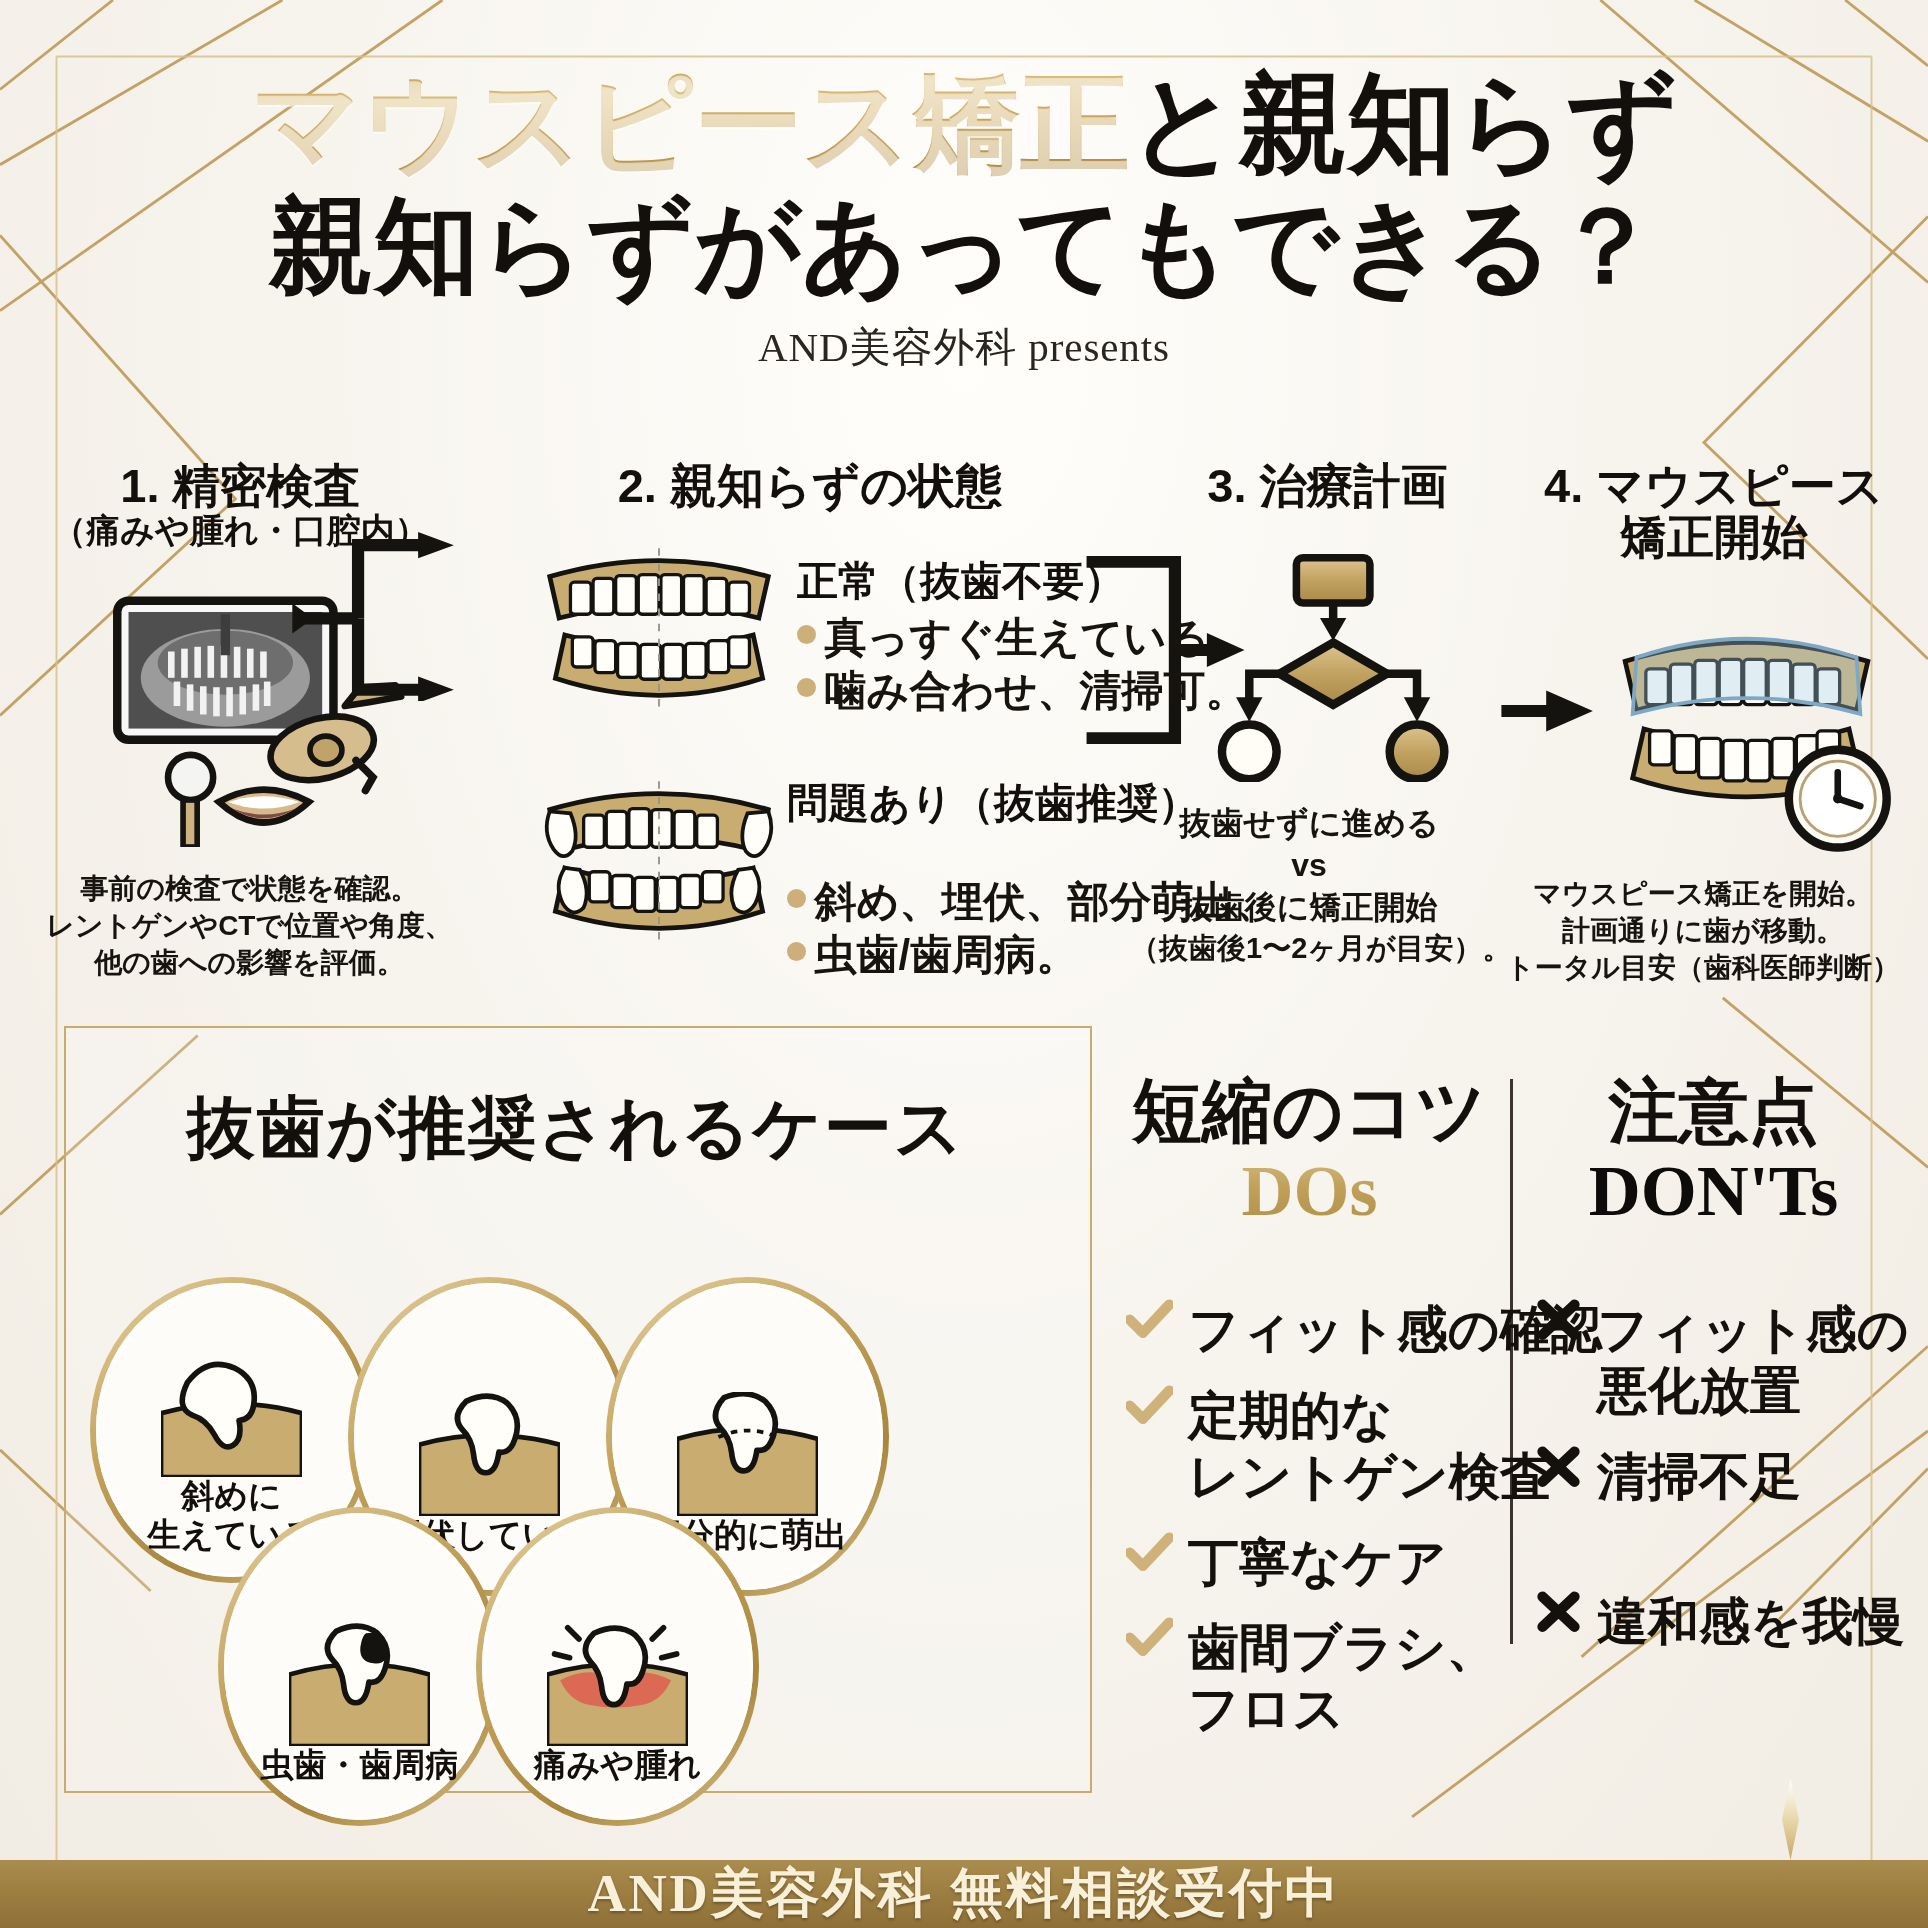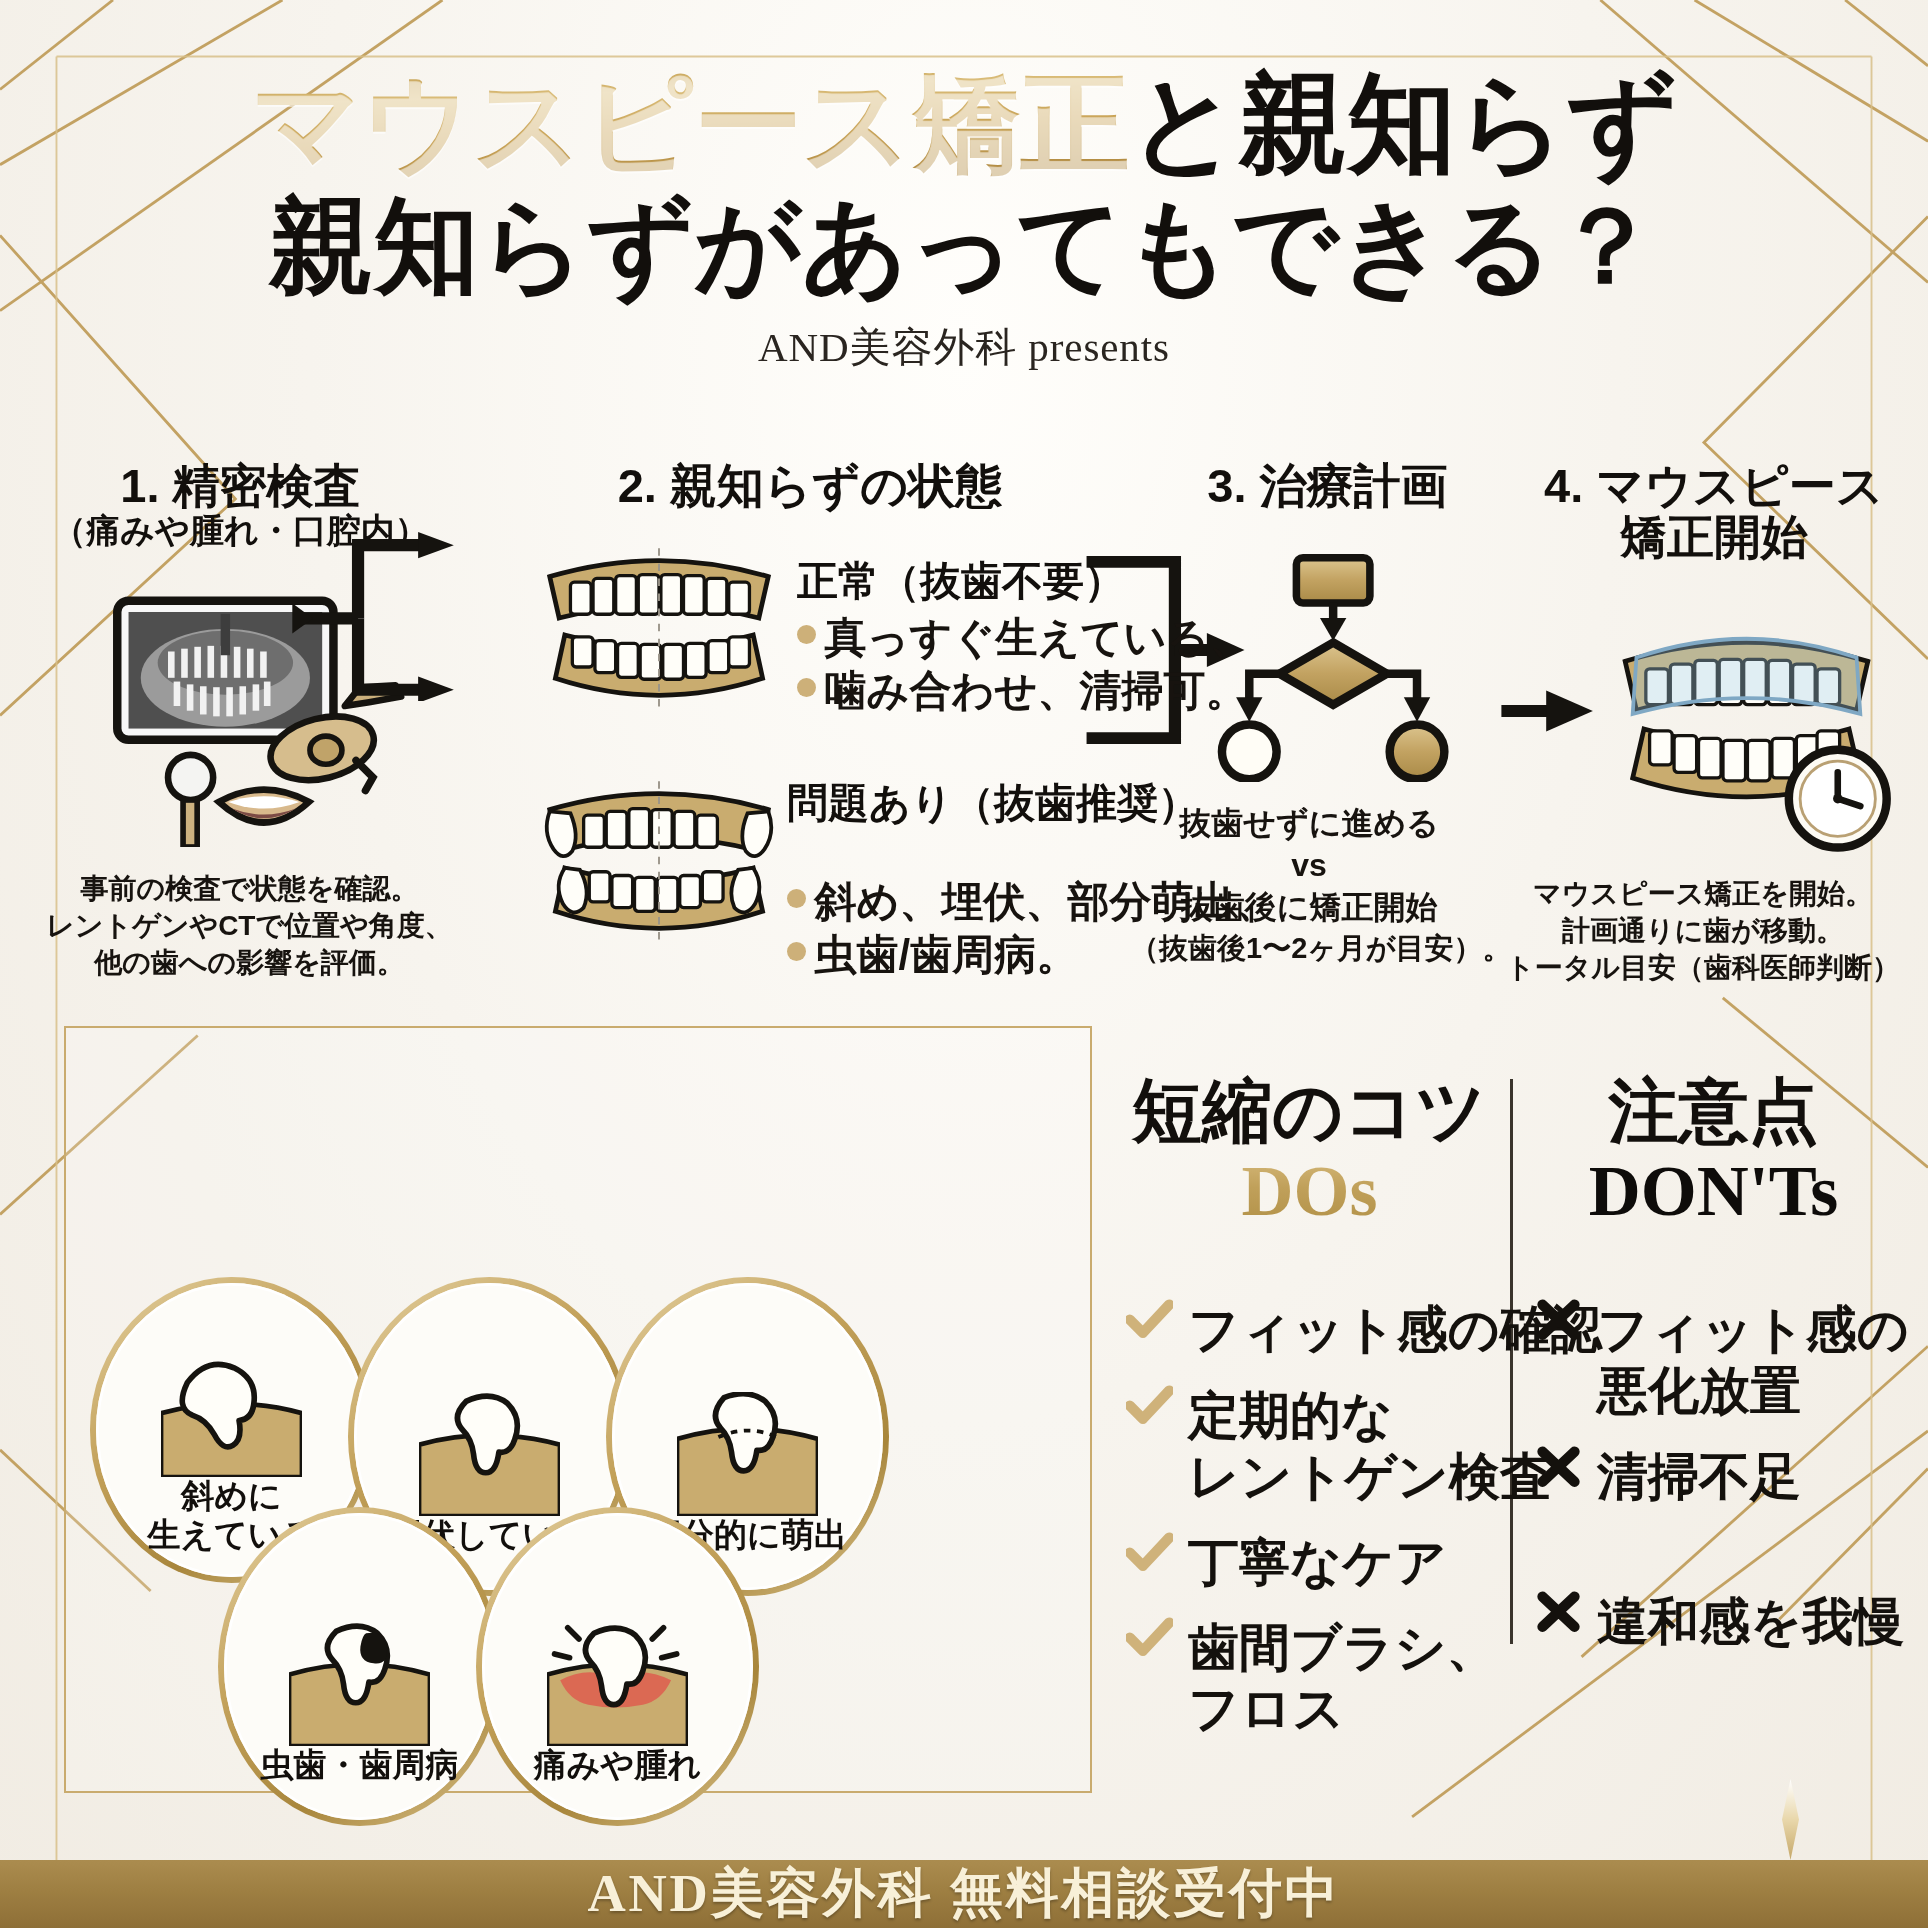--- a/index.html
+++ b/index.html
@@ -368,20 +368,21 @@
     </g>
   </svg>
 
   <div class="desc" style="left:1478px;top:876px;width:450px;">
     <span>マウスピース矯正を開始。</span>
     <span>計画通りに歯が移動。</span>
     <span>トータル目安（歯科医師判断）</span>
   </div>
 
   <div class="panel" style="left:64px;top:1026px;width:1024px;height:763px;"></div>
+  <div class="panel-title" style="left:64px;top:1083px;width:1024px;">抜歯が推奨されるケース</div>
 
   <div class="bubble" style="left:90px;top:1277px;width:271px;height:271px;padding-bottom:22.6px;">
     <svg width="141" height="124" viewBox="0 0 150 132" style="margin-top:19px;">
       <path d="M0 64 Q75 44 150 64 L150 132 L0 132 Z" fill="#c9ac6f" stroke="#15130f" stroke-width="5"></path>
       <path d="M42 16 q30 -18 52 4 q18 20 6 42 q-8 16 -22 12 q-4 20 -16 22 q-12 2 -14 -18 q-2 -18 -14 -28 q-14 -14 8 -34 Z" fill="#fffef9" stroke="#15130f" stroke-width="6" stroke-linejoin="round" transform="rotate(-22 75 60)"></path>
     </svg>
     <div class="cap">
       <div>斜めに</div>
       <div>生えている</div>
     </div>

